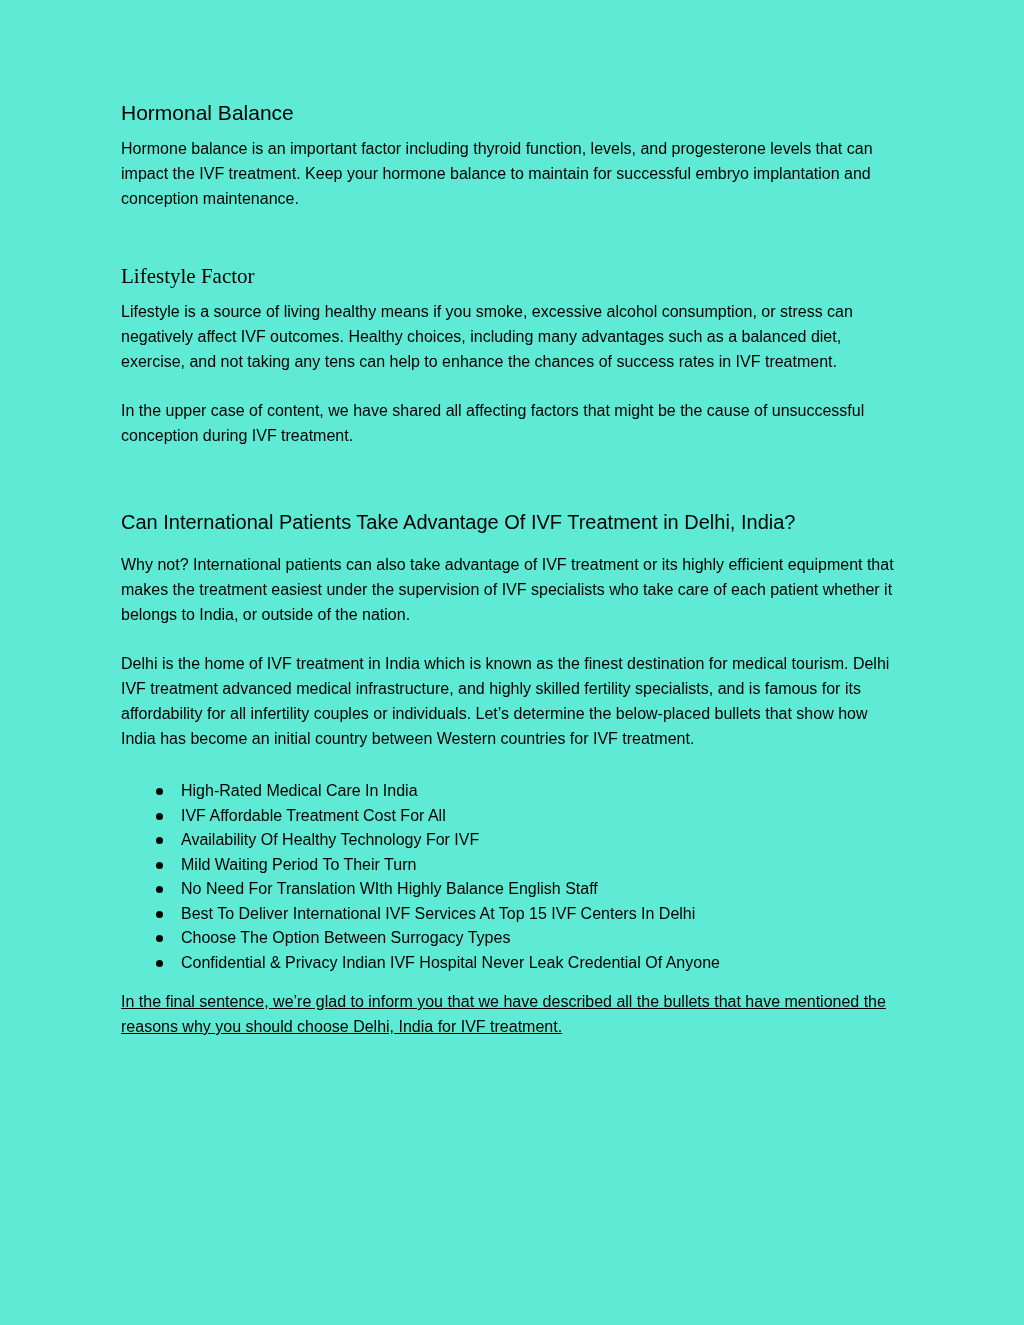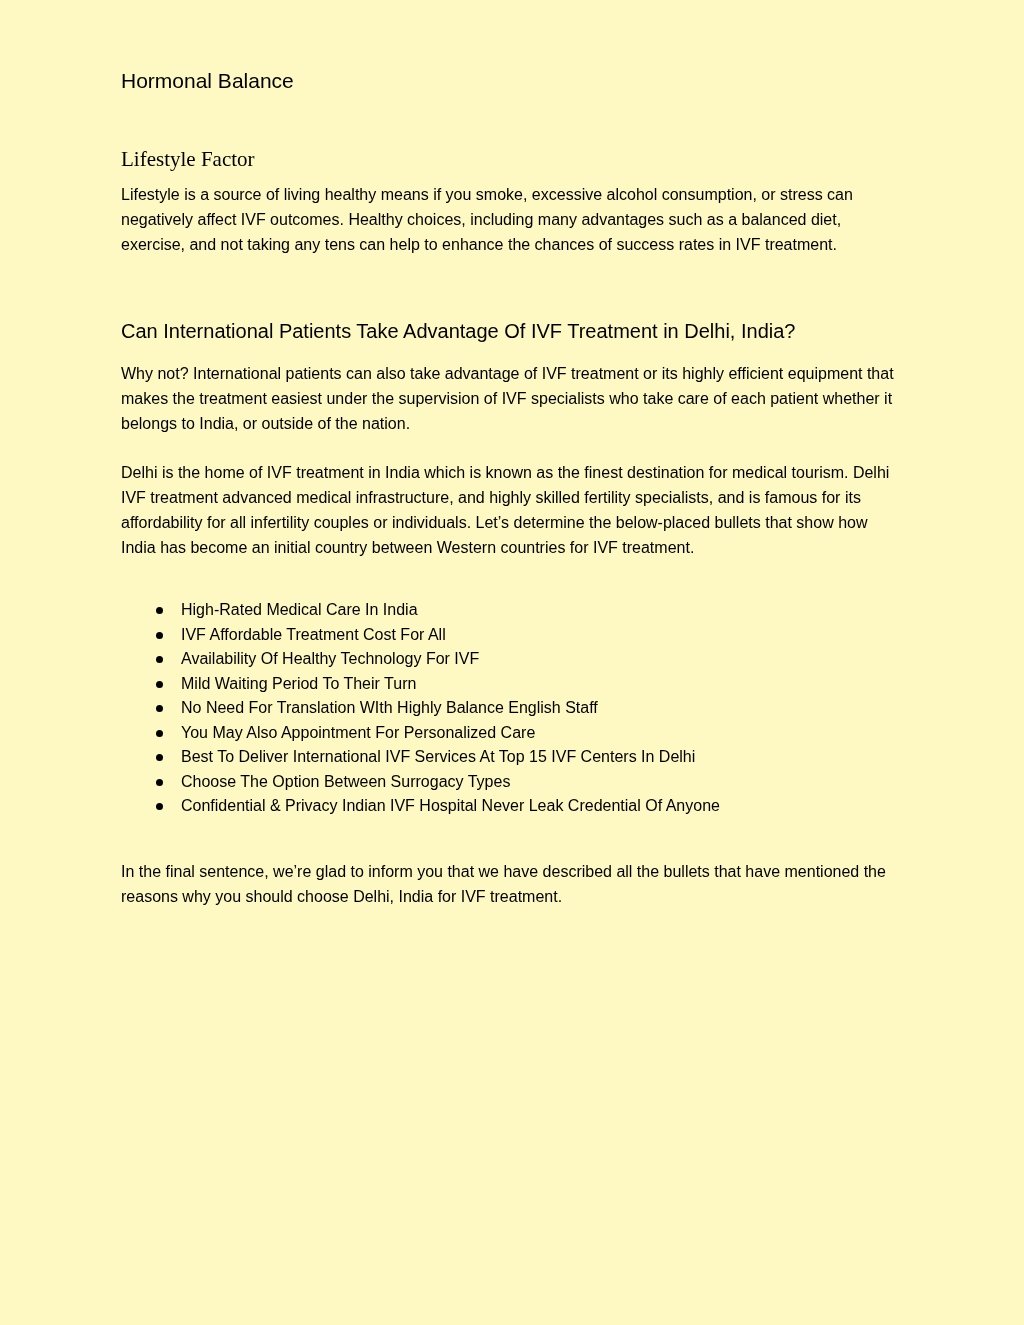--- a/index.html
+++ b/index.html
@@ -7,22 +7,22 @@
     body {
       width: 1024px;
       height: 1325px;
       font-family: "Liberation Sans", sans-serif;
       color: #000000;
       overflow: hidden;
     }
     .page {
       width: 1024px;
       height: 1325px;
-      background: #fef9c3;
-      padding: 68px 121px 0 121px;
+      background: #5eead4;
+      padding: 100px 121px 0 121px;
     }
     .heading-md {
       font-size: 21px;
       line-height: 26px;
       font-weight: 400;
       color: #000000;
     }
     .heading-lg {
       font-size: 20px;
       line-height: 36px;
@@ -34,68 +34,69 @@
       line-height: 25px;
       font-weight: 400;
       color: #000000;
     }
     .para-after-heading { margin-top: 10px; }
     .para-gap { margin-top: 24px; }
     .section-gap { margin-top: 52px; font-family: Liberation Serif, serif; }
     .big-heading-gap { margin-top: 56px; }
     .para-after-big-heading { margin-top: 12px; }
     ul.bullet-list {
-      margin-top: 38px;
+      margin-top: 28px;
       list-style: none;
     }
     ul.bullet-list li {
       position: relative;
       padding-left: 60px;
       font-size: 16px;
       line-height: 24.5px;
       color: #000000;
     }
     ul.bullet-list li::before {
       content: "";
       position: absolute;
       left: 35px;
       top: 9px;
       width: 7px;
       height: 7px;
       border-radius: 50%;
       background: #000000;
     }
-    .closing { margin-top: 40px; }
+    .closing { margin-top: 14px; text-decoration: underline; }
   </style>
 </head>
 <body>
 
 <div class="page">
 
   <h2 class="heading-md">Hormonal Balance</h2>
 
+  <p class="body-text para-after-heading">Hormone balance is an important factor including thyroid function, levels, and progesterone levels that can impact the IVF treatment. Keep your hormone balance to maintain for successful embryo implantation and conception maintenance.</p>
 
   <h2 class="heading-md section-gap">Lifestyle Factor</h2>
 
   <p class="body-text para-after-heading">Lifestyle is a source of living healthy means if you smoke, excessive alcohol consumption, or stress can negatively affect IVF outcomes. Healthy choices, including many advantages such as a balanced diet, exercise, and not taking any tens can help to enhance the chances of success rates in IVF treatment.</p>
 
+  <p class="body-text para-gap">In the upper case of content, we have shared all affecting factors that might be the cause of unsuccessful conception during IVF treatment.</p>
 
   <h1 class="heading-lg big-heading-gap">Can International Patients Take Advantage Of IVF Treatment in Delhi, India?</h1>
 
   <p class="body-text para-after-big-heading">Why not? International patients can also take advantage of IVF treatment or its highly efficient equipment that makes the treatment easiest under the supervision of IVF specialists who take care of each patient whether it belongs to India, or outside of the nation.</p>
 
   <p class="body-text para-gap">Delhi is the home of IVF treatment in India which is known as the finest destination for medical tourism. Delhi IVF treatment advanced medical infrastructure, and highly skilled fertility specialists, and is famous for its affordability for all infertility couples or individuals. Let’s determine the below-placed bullets that show how India has become an initial country between Western countries for IVF treatment.</p>
 
   <ul class="bullet-list">
     <li>High-Rated Medical Care In India</li>
     <li>IVF Affordable Treatment Cost For All</li>
     <li>Availability Of Healthy Technology For IVF</li>
     <li>Mild Waiting Period To Their Turn</li>
     <li>No Need For Translation WIth Highly Balance English Staff</li>
-    <li>You May Also Appointment For Personalized Care</li>
     <li>Best To Deliver International IVF Services At Top 15 IVF Centers In Delhi</li>
     <li>Choose The Option Between Surrogacy Types</li>
     <li>Confidential &amp; Privacy Indian IVF Hospital Never Leak Credential Of Anyone</li>
   </ul>
 
   <p class="body-text closing">In the final sentence, we’re glad to inform you that we have described all the bullets that have mentioned the reasons why you should choose Delhi, India for IVF treatment.</p>
 
 </div>
 
 </body></html>

